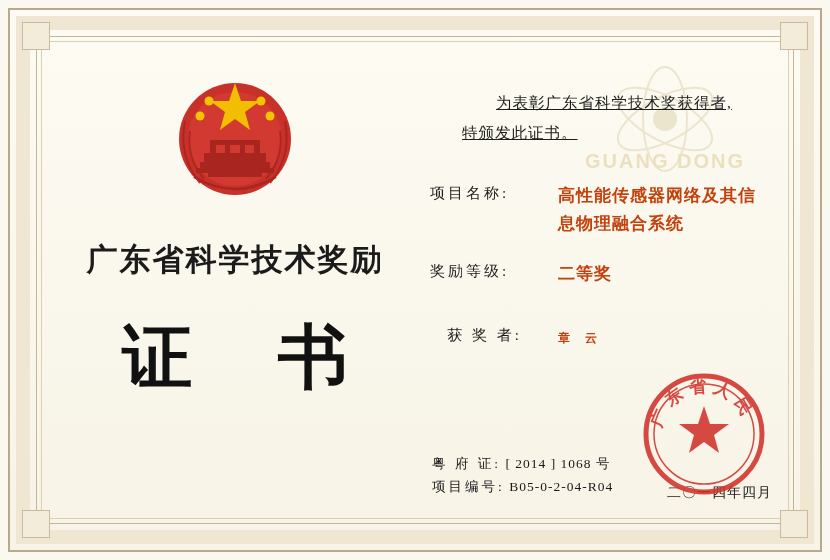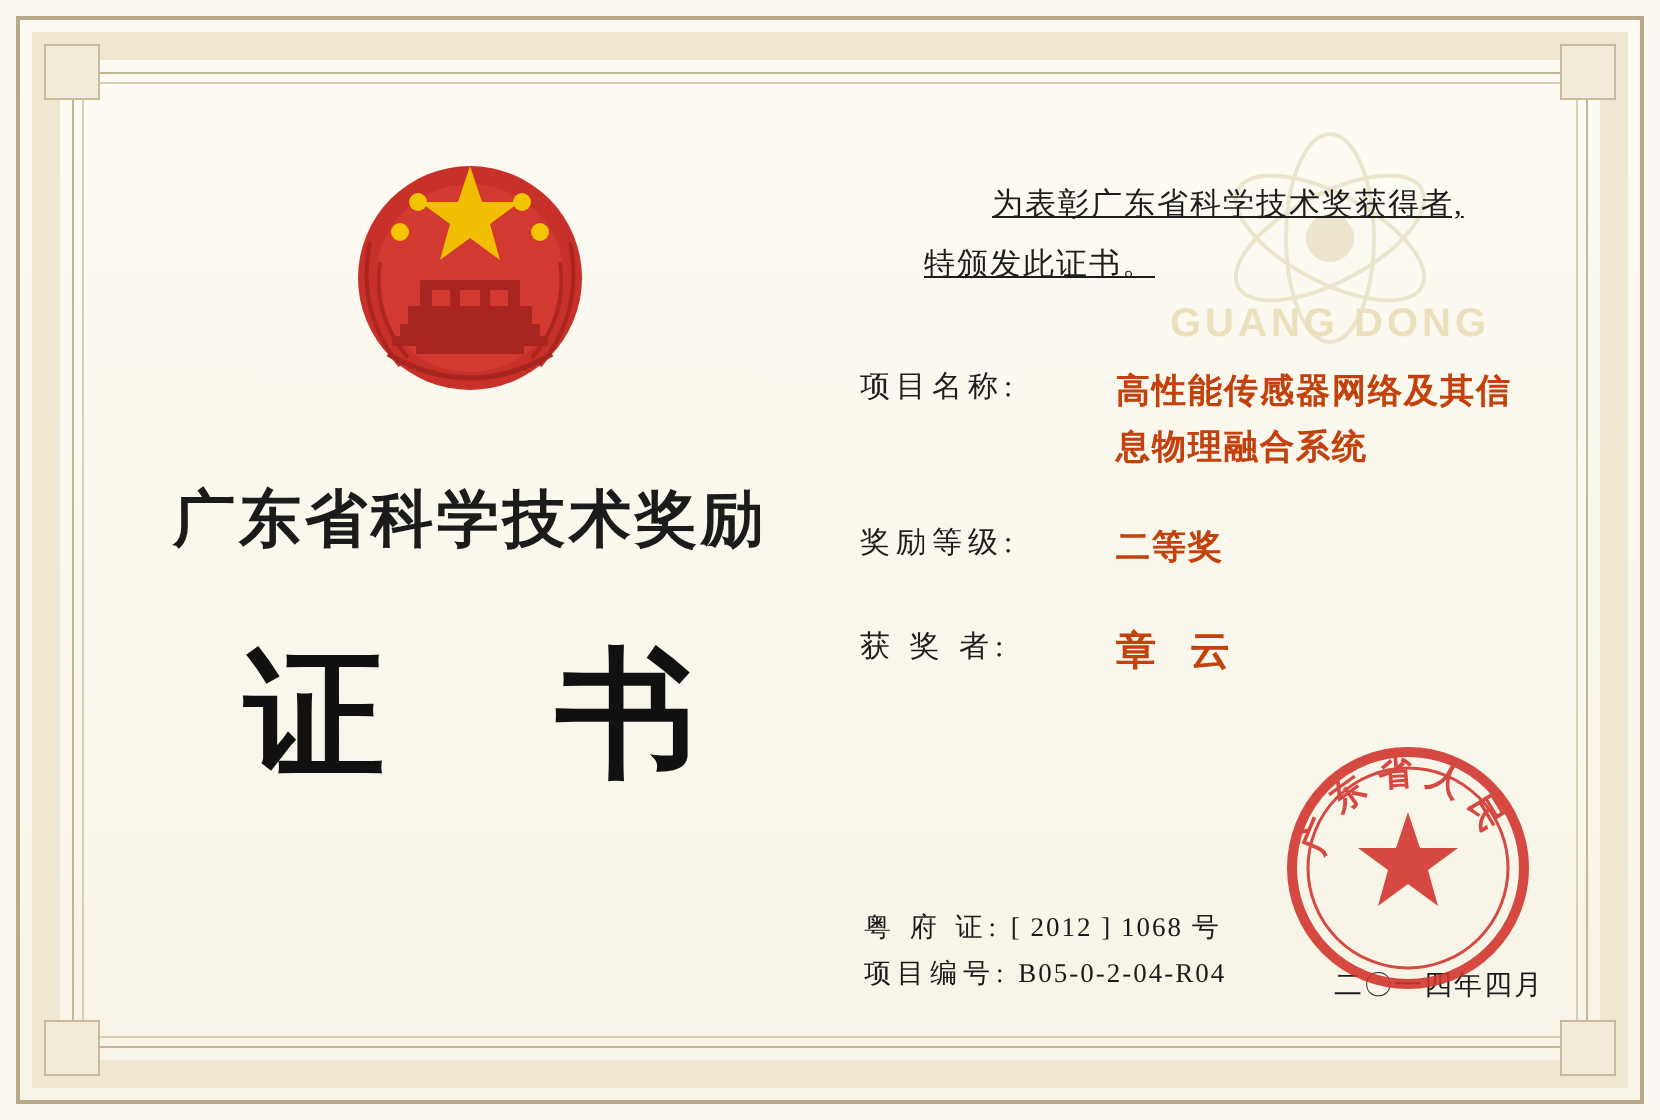--- a/index.html
+++ b/index.html
@@ -144,24 +144,24 @@
     min-width: 92px;
   }
   .field-value {
     font-size: 17px;
     font-weight: bold;
     color: #c2410c;
     line-height: 28px;
     letter-spacing: 1px;
   }
   .field-value.small {
-    font-size: 20px;
+    font-size: 12px;
     letter-spacing: 6px;
   }
-  .field-row.spaced { margin-top: 24px; }
+  .field-row.spaced { margin-top: 36px; text-align: right; }
 
   
   .footer {
     position: absolute;
     left: 432px;
     bottom: 62px;
     width: 300px;
     font-size: 13.5px;
     color: #1a1a1a;
     line-height: 23px;
@@ -276,21 +276,21 @@
       <div class="field-row spaced">
         <div class="field-label">获 奖 者:</div>
         <div class="field-value small">章 云</div>
       </div>
     </div>
   </div>
 
   <div class="footer">
     <div class="row">
       <span class="lbl">粤 府 证:</span>
-      <span>[ 2012 ] 1068 号</span>
+      <span>[ 2014 ] 1068 号</span>
     </div>
     <div class="row">
       <span class="lbl">项目编号:</span>
       <span>B05-0-2-04-R04</span>
     </div>
   </div>
 
   <div class="date">二〇一四年四月</div>
 
   <div class="seal">

